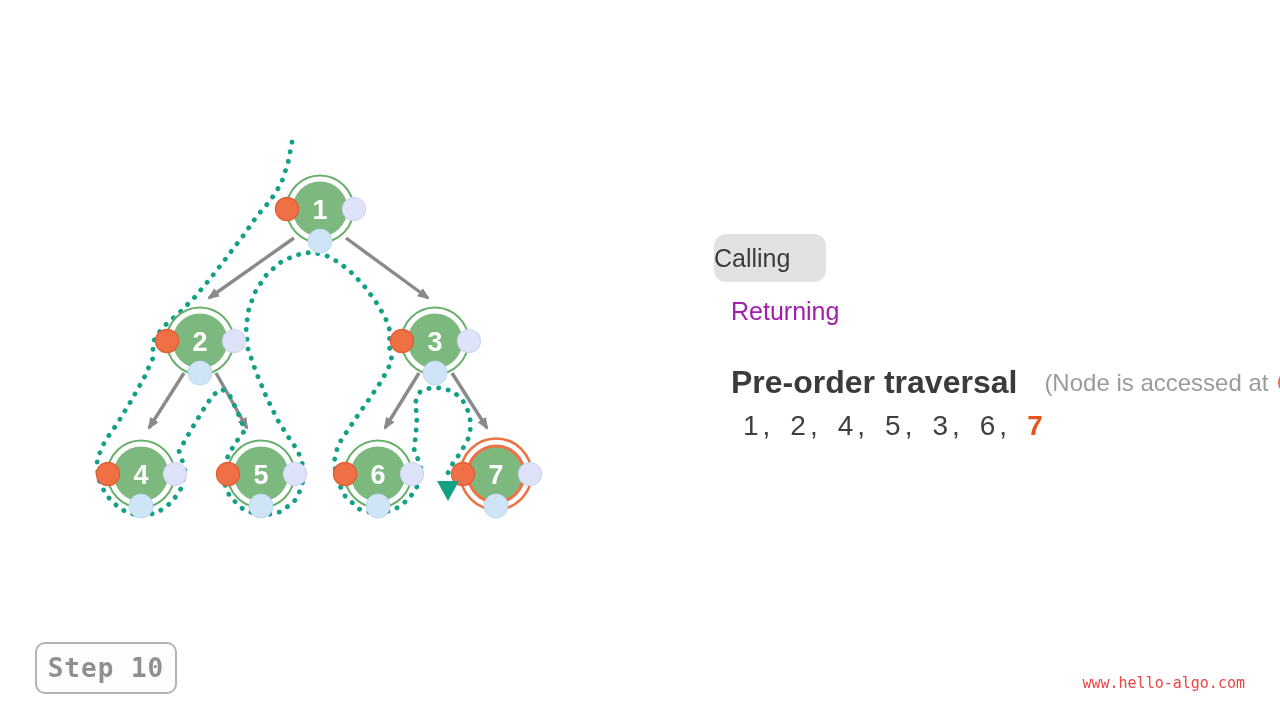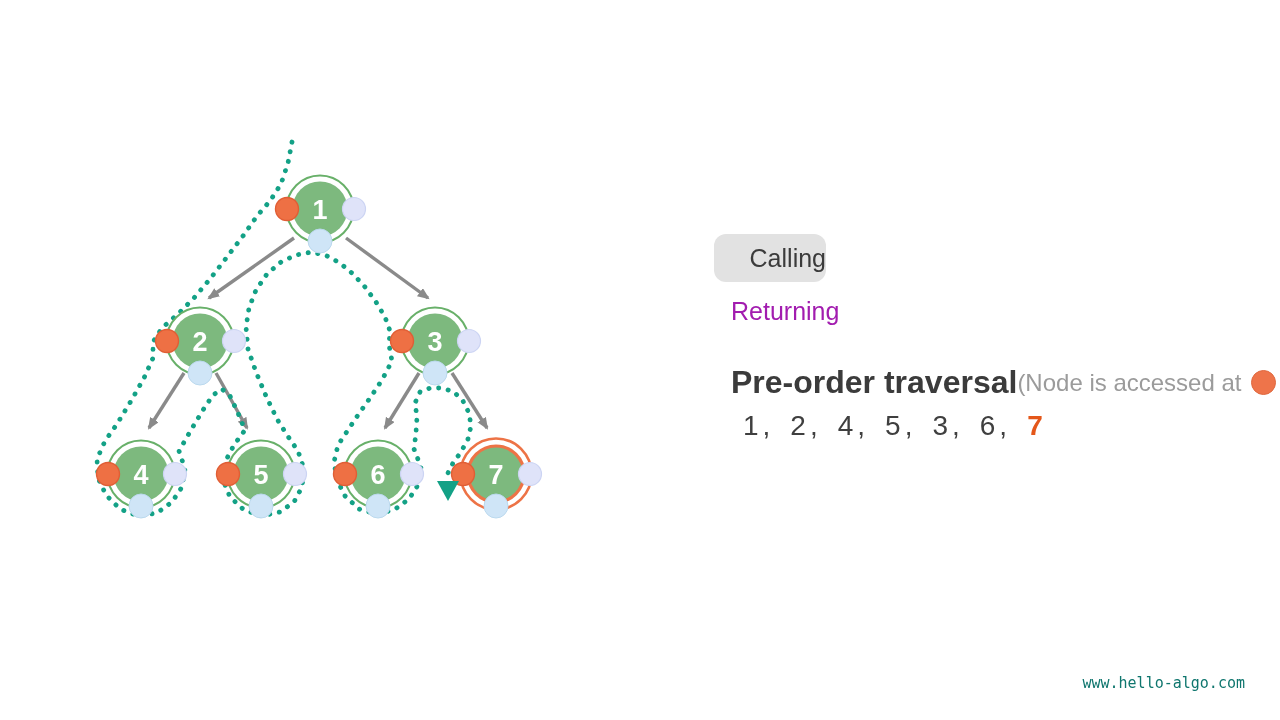--- a/index.html
+++ b/index.html
@@ -7,33 +7,33 @@
     width:1280px;height:720px;position:relative;overflow:hidden;
     background:#ffffff;
     font-family:"Liberation Sans", sans-serif;
   }
   .abs{position:absolute;}
 
   
   .chip{
     left:714px;top:234px;width:112px;height:48px;
     background:#e2e2e2;border-radius:12px;
-    display:flex;align-items:center;justify-content:flex-end;
+    display:flex;align-items:center;justify-content:flex-start;
     color:#3b3b3b;font-size:25px;
   }
   .returning{
     left:731px;top:297px;color:#a21caf;font-size:25px;
   }
 
   
   .trav-row{
     left:731px;top:364px;display:flex;align-items:center;white-space:nowrap;
   }
   .trav-title{font-weight:bold;color:#3b3b3b;font-size:32px;}
-  .trav-note{color:#9b9b9b;font-size:24px;margin-left:0;}
+  .trav-note{color:#9b9b9b;font-size:24px;margin-left:27px;}
   .note-dot{
     display:inline-block;width:23px;height:23px;border-radius:50%;
     background:#ee744a;border:1.5px solid #e0693f;
     margin-left:10px;margin-right:8px;vertical-align:-3px;
   }
   .trav-suffix{color:#9b9b9b;font-size:24px;}
 
   
   .seq{
     left:743px;top:410px;display:flex;align-items:baseline;gap:16px;
@@ -51,21 +51,21 @@
   }
   .step-label{
     font-family:"DejaVu Sans Mono", monospace;
     font-weight:bold;font-size:26px;color:#8f8f8f;letter-spacing:1px;
   }
 
   
   .watermark{
     right:35px;top:674px;
     font-family:"DejaVu Sans Mono", monospace;
-    font-size:15px;color:#0f766e;
+    font-size:15px;color:#ef4444;
   }
 
   svg{position:absolute;left:0;top:0;}
 </style>
 </head>
 <body>
 
 <div class="abs" style="left:0;top:0;width:1280px;height:720px;">
 
   <svg id="tree-svg" width="620" height="620" viewBox="0 0 620 620">
@@ -156,16 +156,19 @@
   <div class="abs seq" id="sequence">
       <span class="seq-item">1,</span>
       <span class="seq-item">2,</span>
       <span class="seq-item">4,</span>
       <span class="seq-item">5,</span>
       <span class="seq-item">3,</span>
       <span class="seq-item">6,</span>
       <span class="seq-current">7</span>
     </div>
 
+  <div class="abs step-box">
+    <span class="step-label">Step 10</span>
+  </div>
 
   <div class="abs watermark">www.hello-algo.com</div>
 
 </div>
 
 </body></html>

